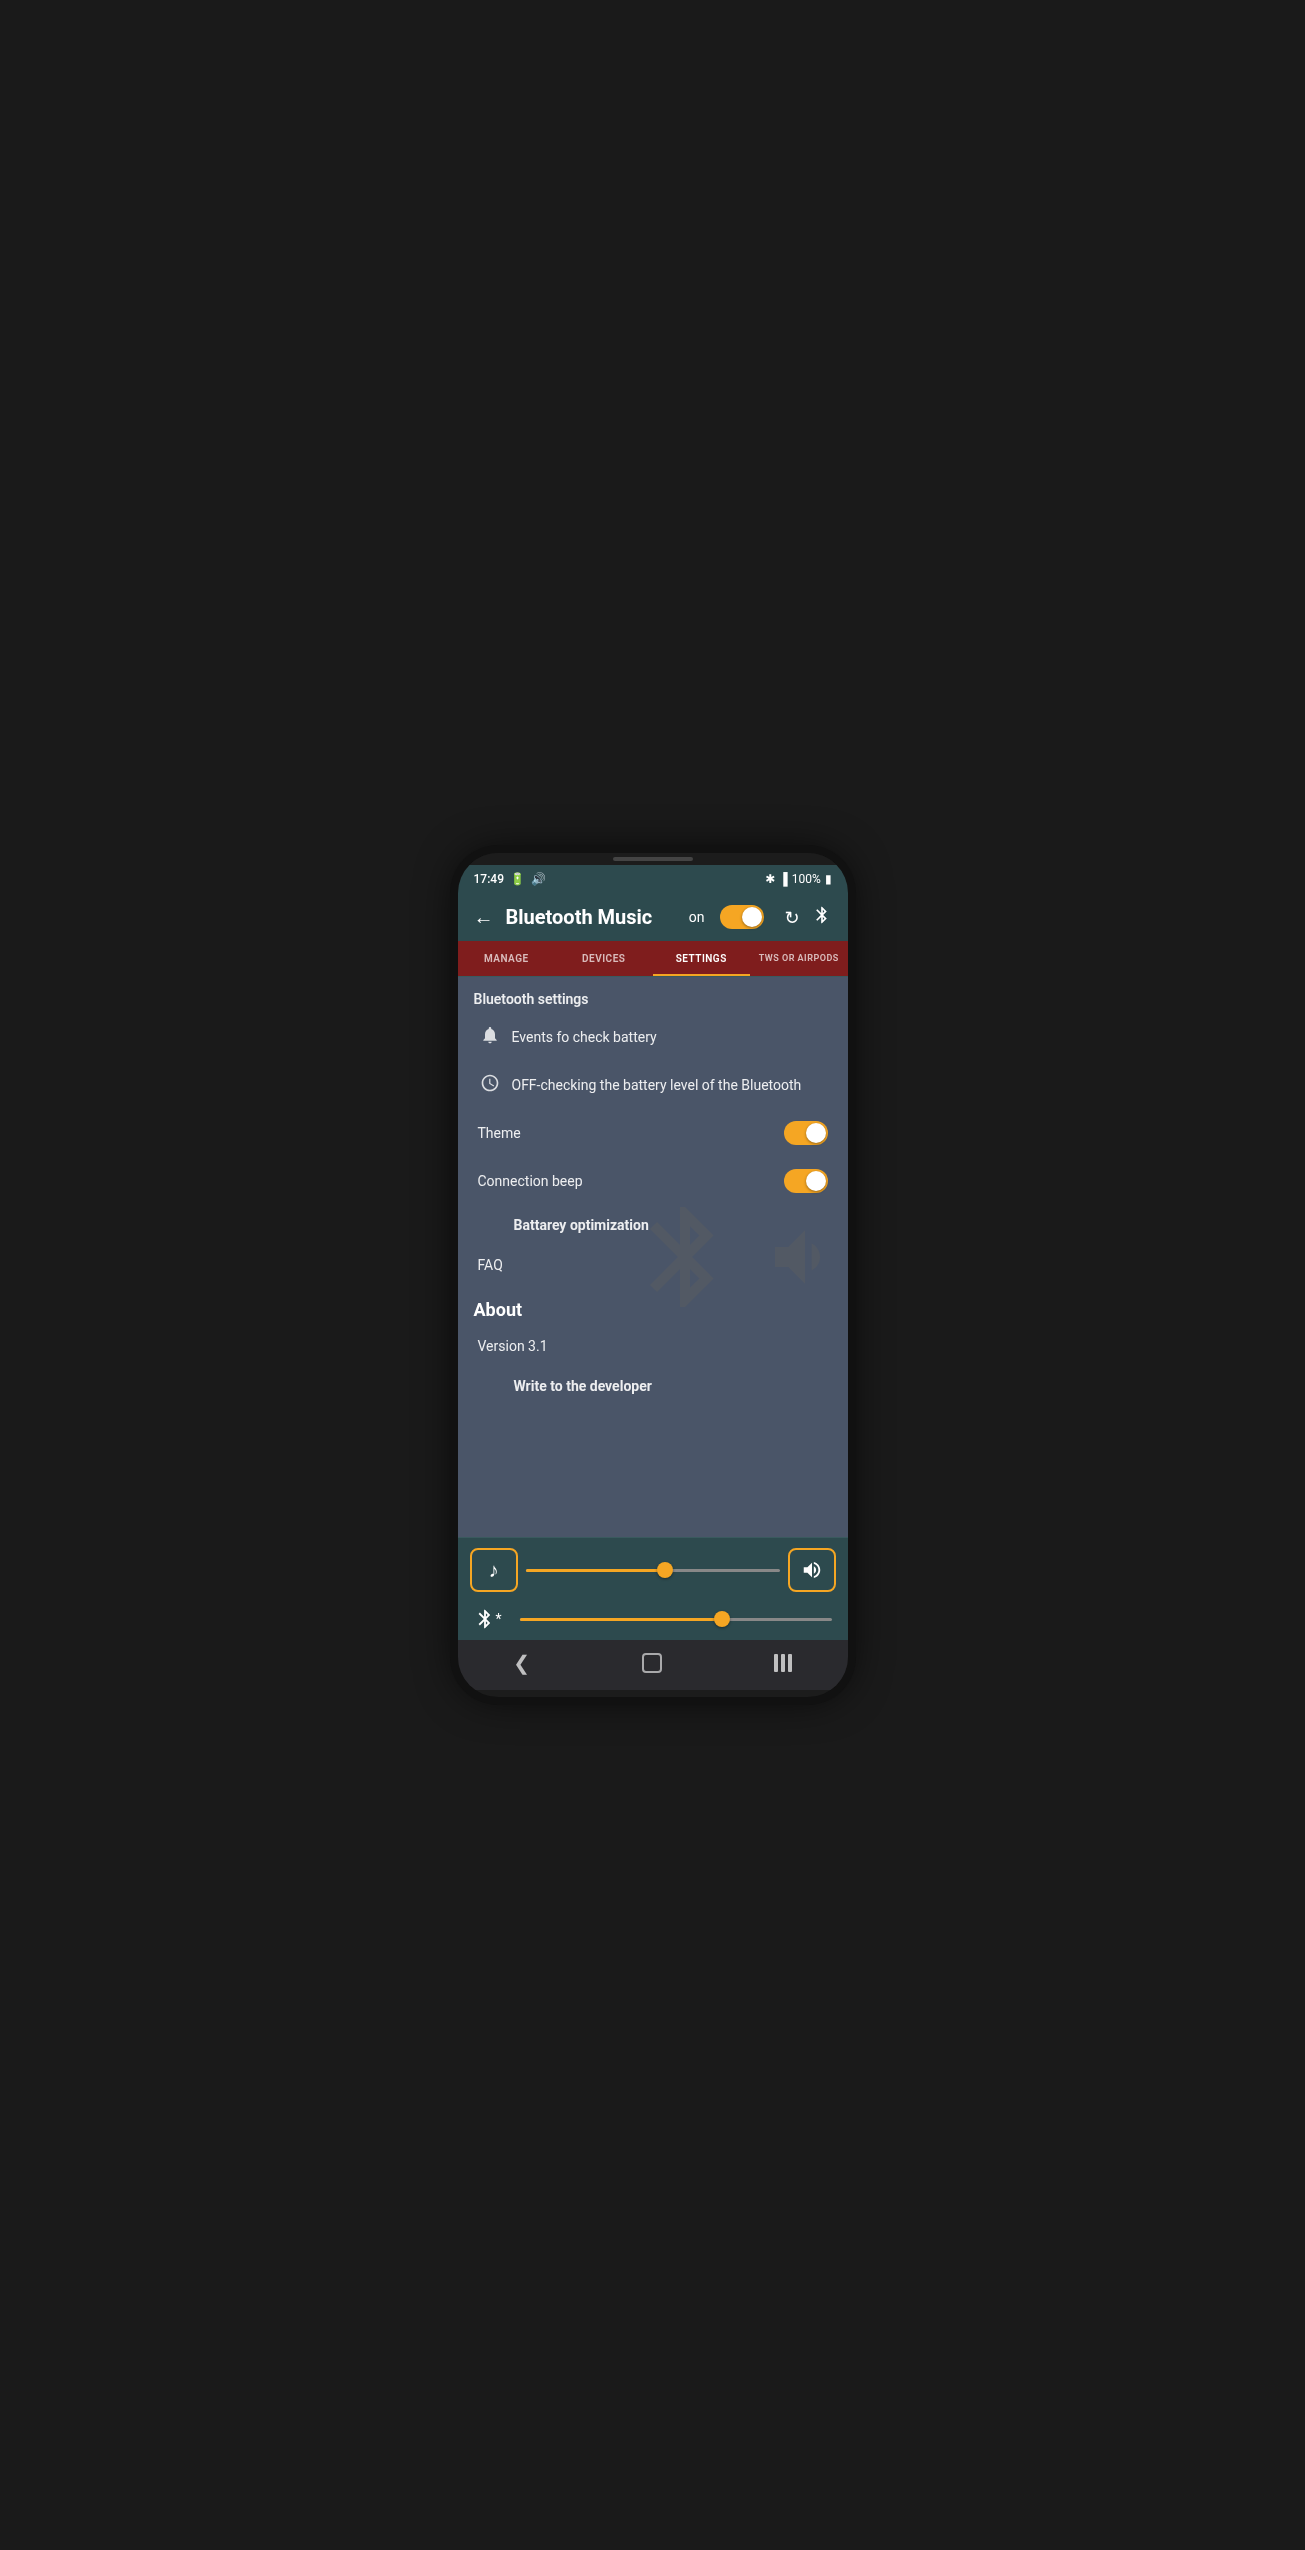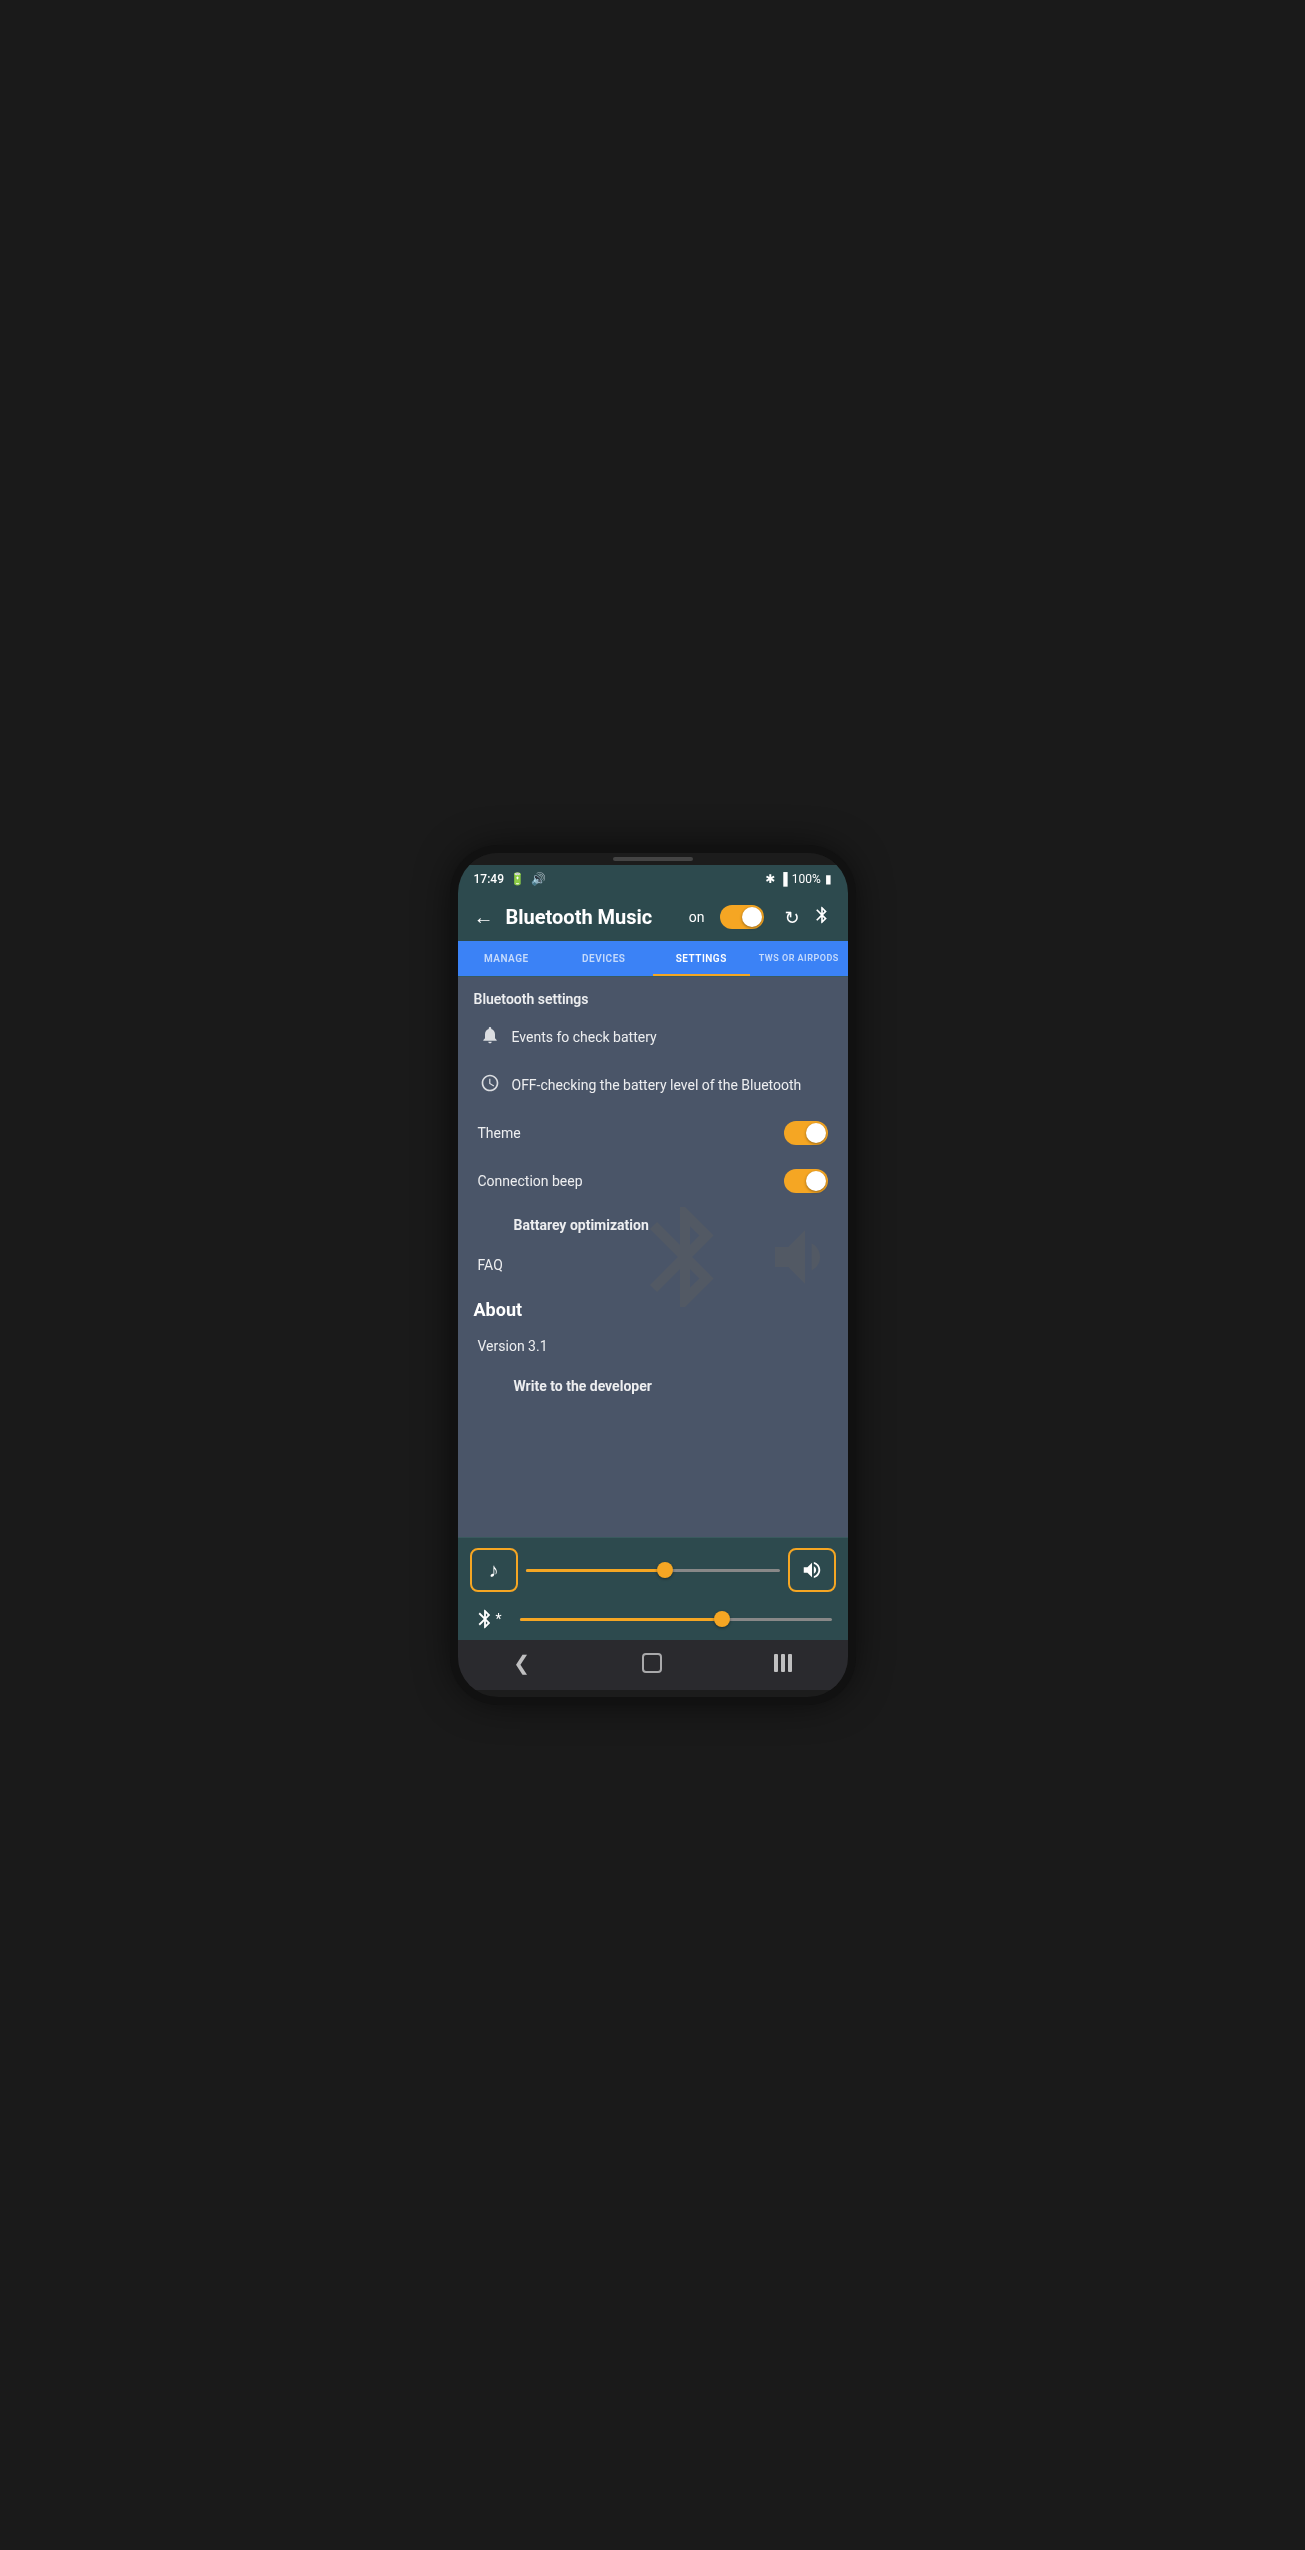--- a/index.html
+++ b/index.html
@@ -98,21 +98,21 @@
       position: absolute;
       right: 2px;
       box-shadow: 0 1px 3px rgba(0,0,0,0.4);
     }
     .header-icon {
       color: white;
       font-size: 18px;
       cursor: pointer;
     }
     .tabs {
-      background: #3b82f6;
+      background: #7f1d1d;
       display: flex;
       border-bottom: 1px solid #3a5a5e;
     }
     .tab {
       flex: 1;
       text-align: center;
       padding: 12px 4px;
       color: rgba(255,255,255,0.7);
       font-size: 10px;
       font-weight: 600;

